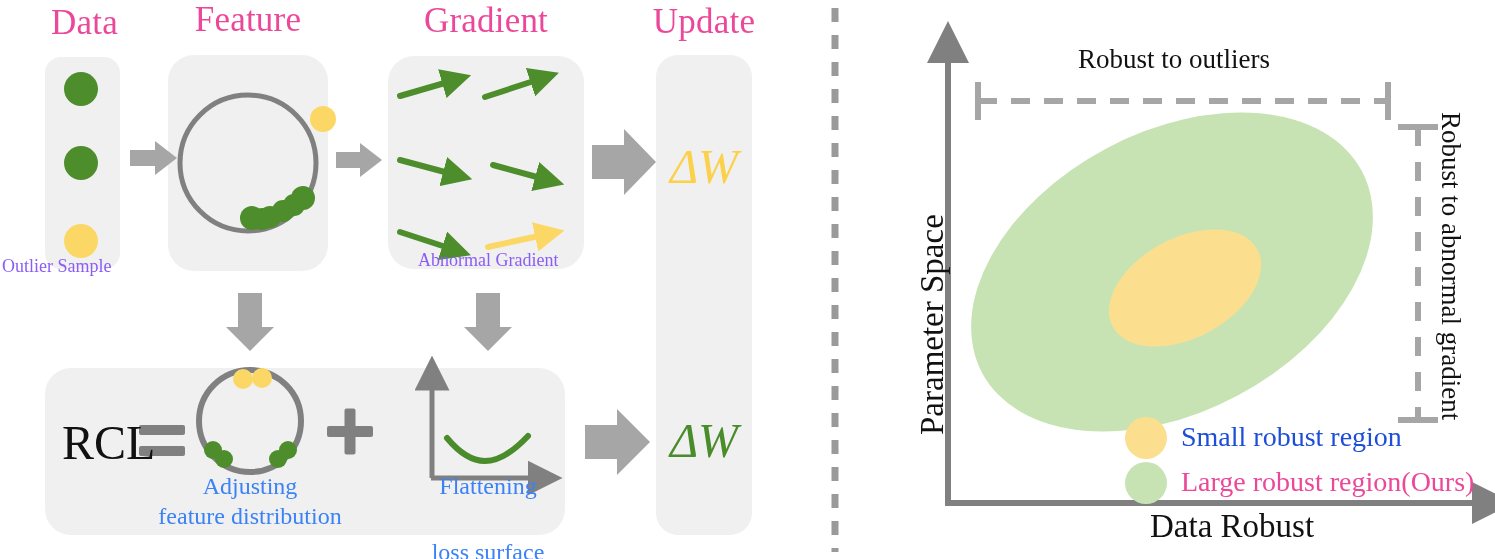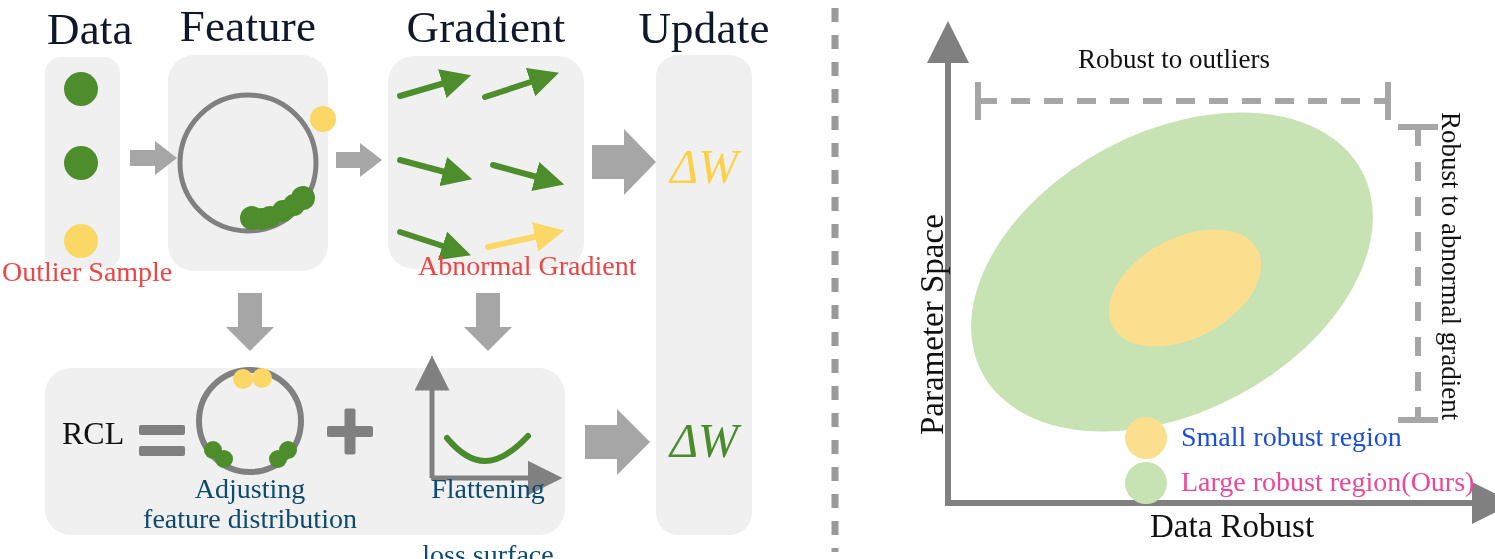--- a/index.html
+++ b/index.html
@@ -11,25 +11,25 @@
     position: relative; overflow: hidden;
     font-family: "Liberation Serif", "DejaVu Serif", serif;
     color: #111;
   }
   .fig { position: absolute; inset: 0; }
   svg.layer { position: absolute; left: 0; top: 0; width: 1495px; height: 559px; overflow: visible; }
 
   .txt { position: absolute; white-space: nowrap; }
 
   .col-title {
-    font-size: 45px; color: #0f172a; letter-spacing: .2px;
-  }
-  .gold-label { font-size: 28px; color: #ef4444; }
-  .dark-label { font-size: 28px; color: #0c4a6e; }
-  .rcl-text { font-size: 32px; color: #111; }
+    font-size: 35px; color: #ec4899; letter-spacing: .2px;
+  }
+  .gold-label { font-size: 18px; color: #8b5cf6; }
+  .dark-label { font-size: 24px; color: #3b82f6; }
+  .rcl-text { font-size: 48px; color: #111; }
   .dw { font-size: 48px; font-style: italic; }
   .dw.yellow { color: #fbd14b; }
   .dw.green { color: #4a8b2c; }
 
   .ax-label { font-size: 33px; color: #111; }
   .vert-left {
     transform: rotate(-90deg);
     transform-origin: left top;
   }
   .vert-right {

